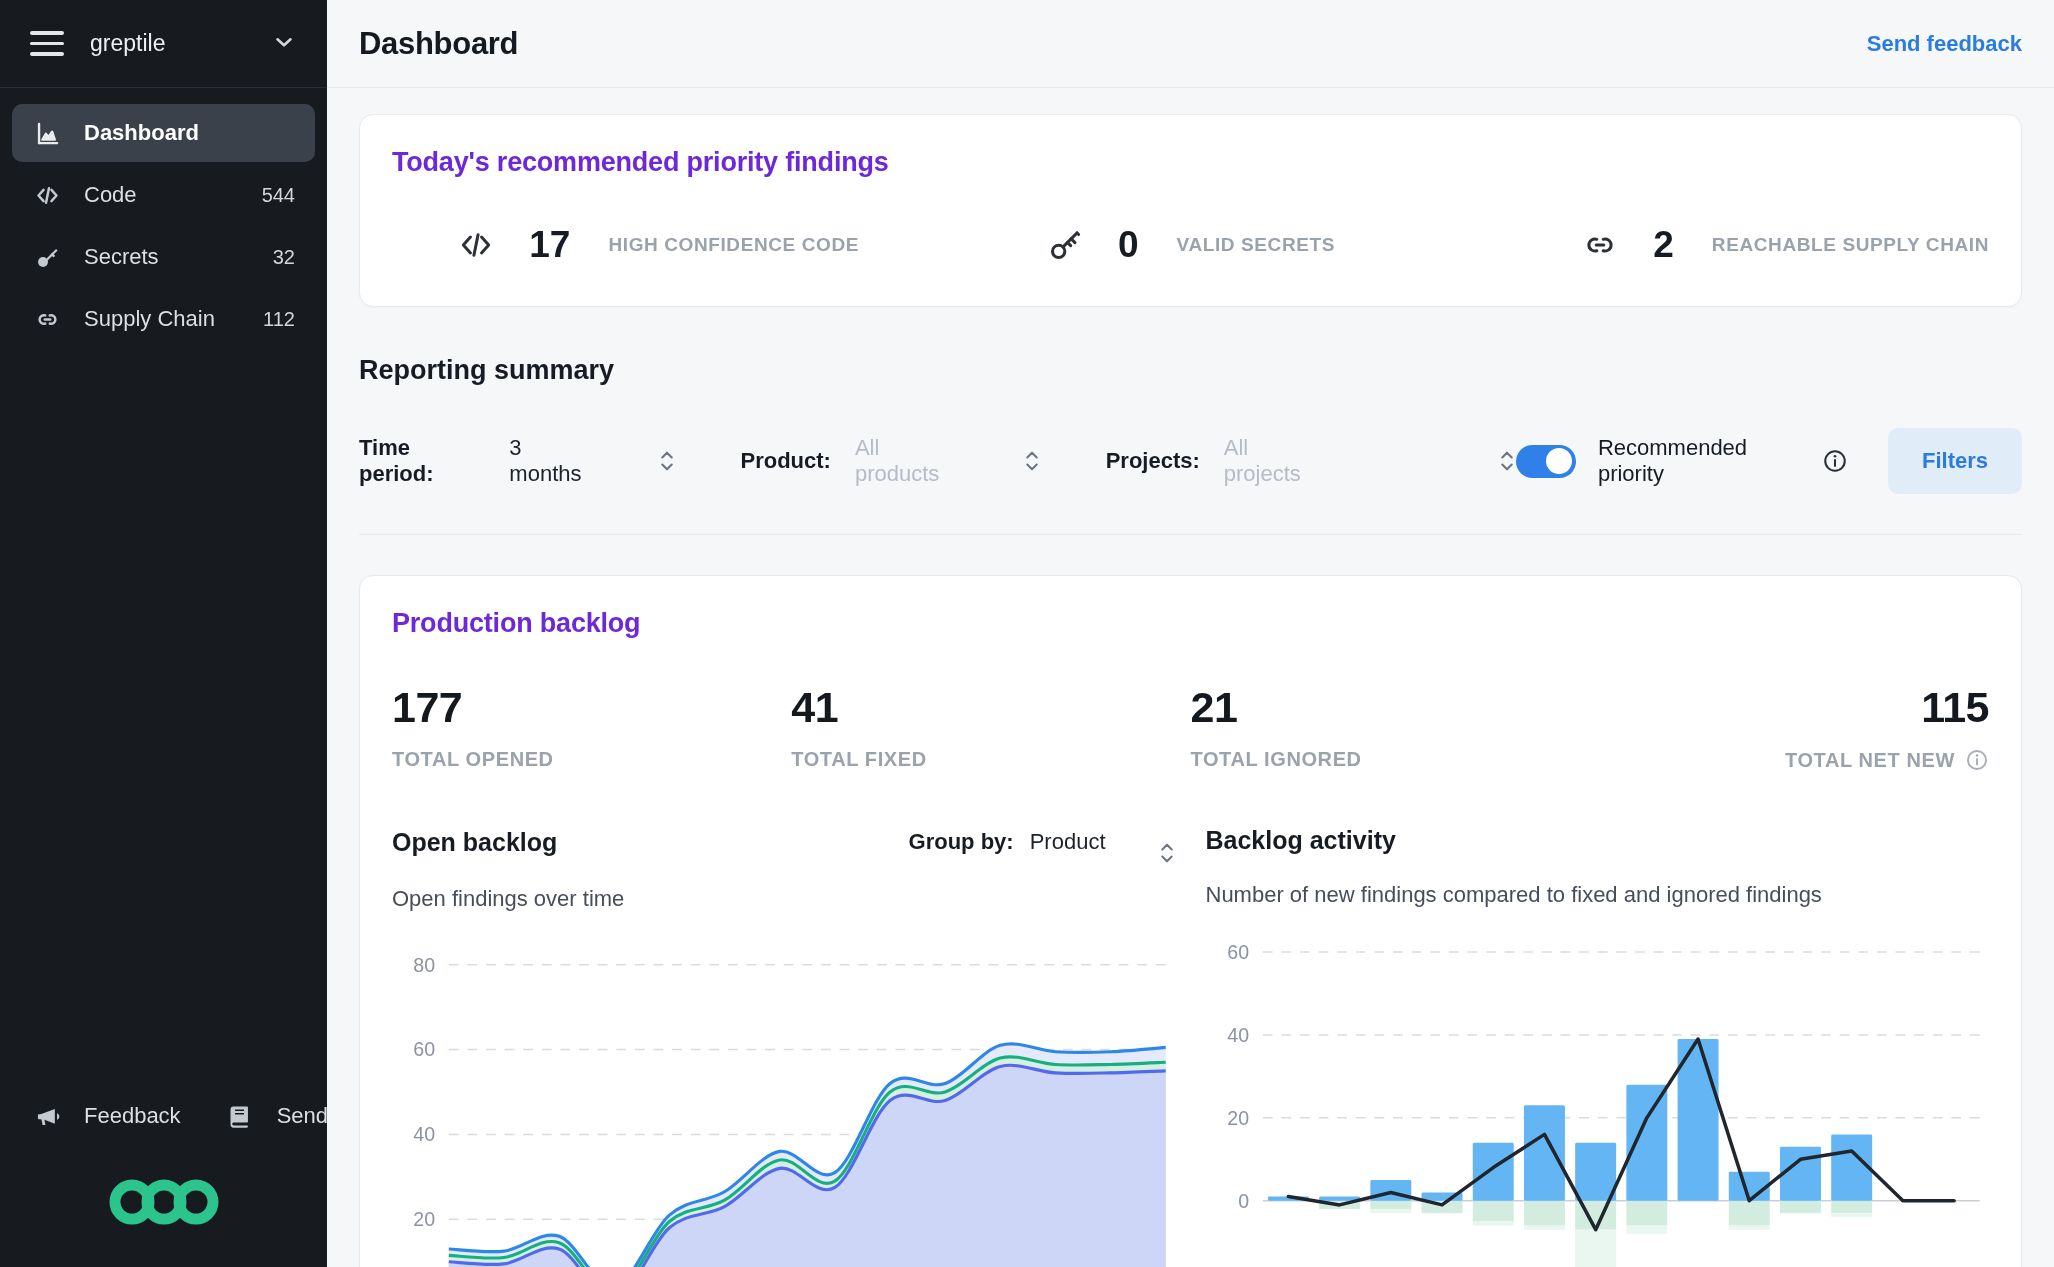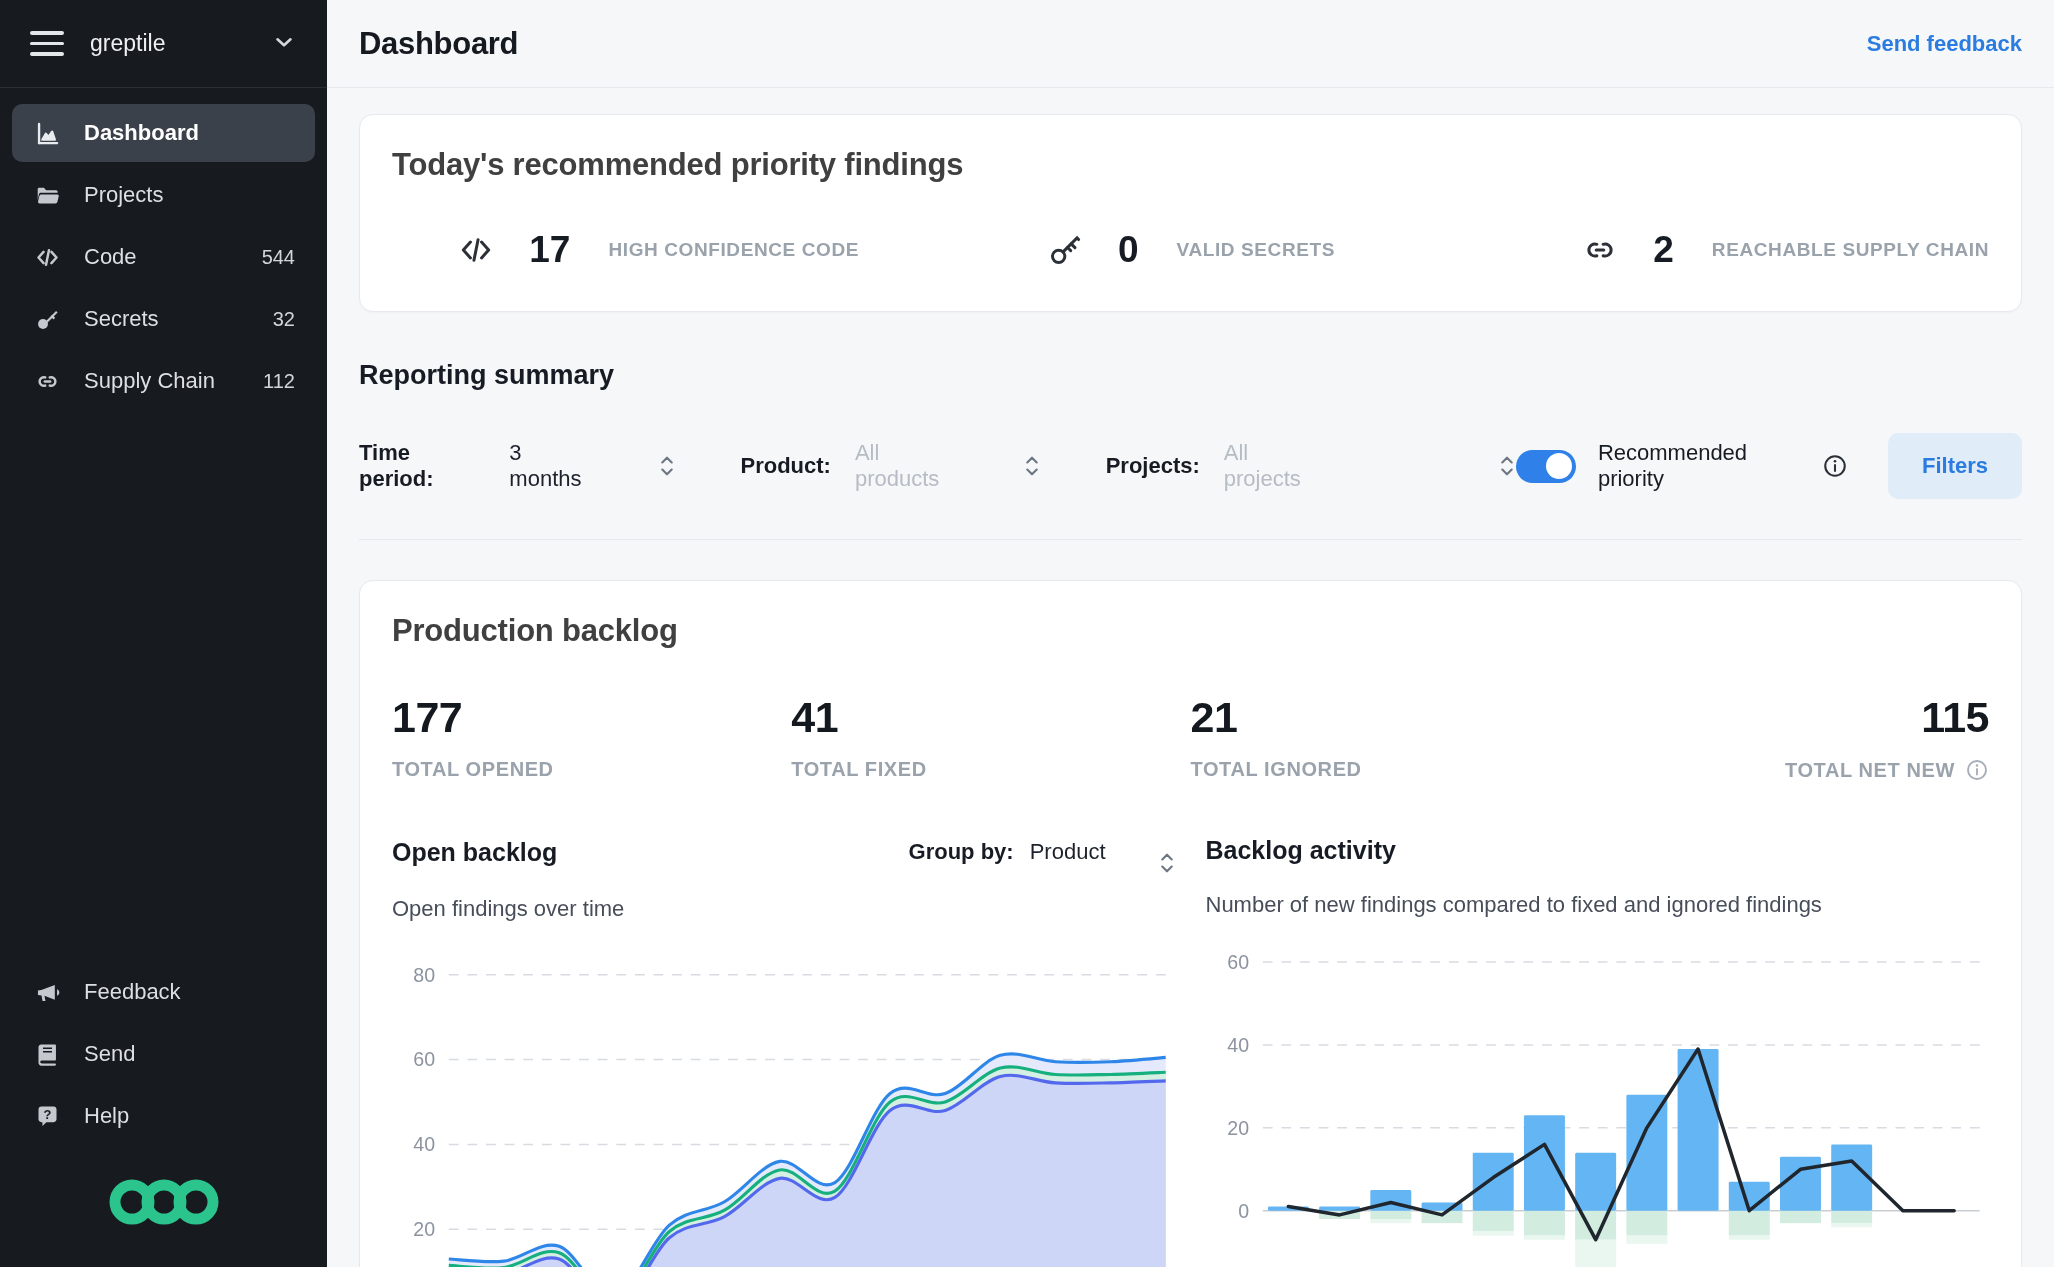--- a/index.html
+++ b/index.html
@@ -18,36 +18,36 @@
   .sb-caret { margin-left:auto; color:#d4d8dd; }
   .sb-nav { padding:16px 12px 0 12px; display:flex; flex-direction:column; gap:4px; }
   .sb-item { display:flex; align-items:center; height:58px; padding:0 20px; border-radius:10px;
     cursor:pointer; color:#dcdfe4; font-size:22px; }
   .sb-item .ic { width:30px; display:flex; justify-content:center; color:#c4c9d0; }
   .sb-item .lbl { margin-left:22px; }
   .sb-item .cnt { margin-left:auto; font-size:20px; color:#d2d6db; }
   .sb-item.active { background:#3a414a; color:#fff; font-weight:700; }
   .sb-item.active .ic { color:#e9ebee; }
   .sb-spacer { flex:1; }
-  .sb-footer { padding:0 12px; display:flex; flex-direction:column; gap:4px; }
+  .sb-footer { padding:0 12px; display:flex; flex-direction:row; gap:4px; }
   .sb-logo { display:flex; justify-content:center; padding:26px 0 34px 0; }
 
   
   .main { flex:1; display:flex; flex-direction:column; background:#f6f7f9; }
   .topbar { height:88px; min-height:88px; display:flex; align-items:center;
     padding:0 32px; border-bottom:1px solid #e7e9ee; background:#f6f7f9; }
   .page-title { font-size:31px; font-weight:700; color:#151a21; letter-spacing:-0.3px; }
   .send-feedback { margin-left:auto; font-size:22px; font-weight:700; color:#2b7ce0;
     text-decoration:none; cursor:pointer; }
   .content { padding:26px 32px; }
 
   .card { background:#fff; border:1px solid #e7e9ee; border-radius:14px;
     box-shadow:0 1px 2px rgba(20,25,35,0.03); }
   .card-pad { padding:32px; }
-  .card-title { font-size:31px; font-weight:700; color:#404040; letter-spacing:-0.2px; }
+  .card-title { font-size:27px; font-weight:700; color:#6d28d9; letter-spacing:-0.2px; }
 
   
   .prio-stats { display:grid; grid-template-columns:1fr 1fr 1fr; margin-top:46px; padding-bottom:8px; }
   .prio-stat { display:flex; align-items:center; gap:34px;justify-content:center; }
   .prio-stats > div:nth-child(2){ justify-self:center; }
   .prio-stats > div:nth-child(3){ justify-self:end; }
   .prio-stat .ic { color:#2c3138; display:flex; }
   .prio-num { font-size:37px; font-weight:700; color:#171c24; }
   .prio-lbl { font-size:19px; font-weight:700; color:#9aa2ac; letter-spacing:0.6px; margin-left:4px; }
 
@@ -114,29 +114,20 @@
     <nav class="sb-nav">
       <div class="sb-item active">
         <span class="ic">
           <svg width="27" height="27" viewBox="0 0 24 24" fill="none" stroke="currentColor" stroke-width="2.1" stroke-linecap="round">
               <path d="M4.5 3.5v17"></path>
               <path d="M4.5 20.5h16"></path>
               <path d="M7.5 17.5l3-5.2 2.4 2.7 3.2-4.6 2.4 7.1z" fill="currentColor" stroke-linejoin="round"></path>
             </svg>
         </span>
         <span class="lbl">Dashboard</span>
-      </div>
-      <div class="sb-item">
-        <span class="ic">
-          <svg width="27" height="27" viewBox="0 0 24 24" fill="currentColor">
-              <path d="M3.3 6.2c0-.7.6-1.2 1.2-1.2h4.3l2 2.3h8.9c.8 0 1.4.7 1.3 1.5l-.1.7H6.2c-.9 0-1.7.6-1.9 1.5L3.3 16V6.2z"></path>
-              <path d="M6.3 11h14.5c.8 0 1.4.8 1.2 1.6l-1.2 5c-.2.8-.9 1.4-1.8 1.4H5c-.9 0-1.6-.8-1.4-1.7l1.2-5C5 11.6 5.6 11 6.3 11z"></path>
-            </svg>
-        </span>
-        <span class="lbl">Projects</span>
       </div>
       <div class="sb-item">
         <span class="ic">
           <svg width="27" height="27" viewBox="0 0 24 24" fill="none" stroke="currentColor" stroke-width="2.2" stroke-linecap="round" stroke-linejoin="round">
               <path d="M8.5 7 4 12l4.5 5"></path>
               <path d="M15.5 7 20 12l-4.5 5"></path>
               <path d="M13.3 5.5l-2.6 13"></path>
             </svg>
         </span>
         <span class="lbl">Code</span>

